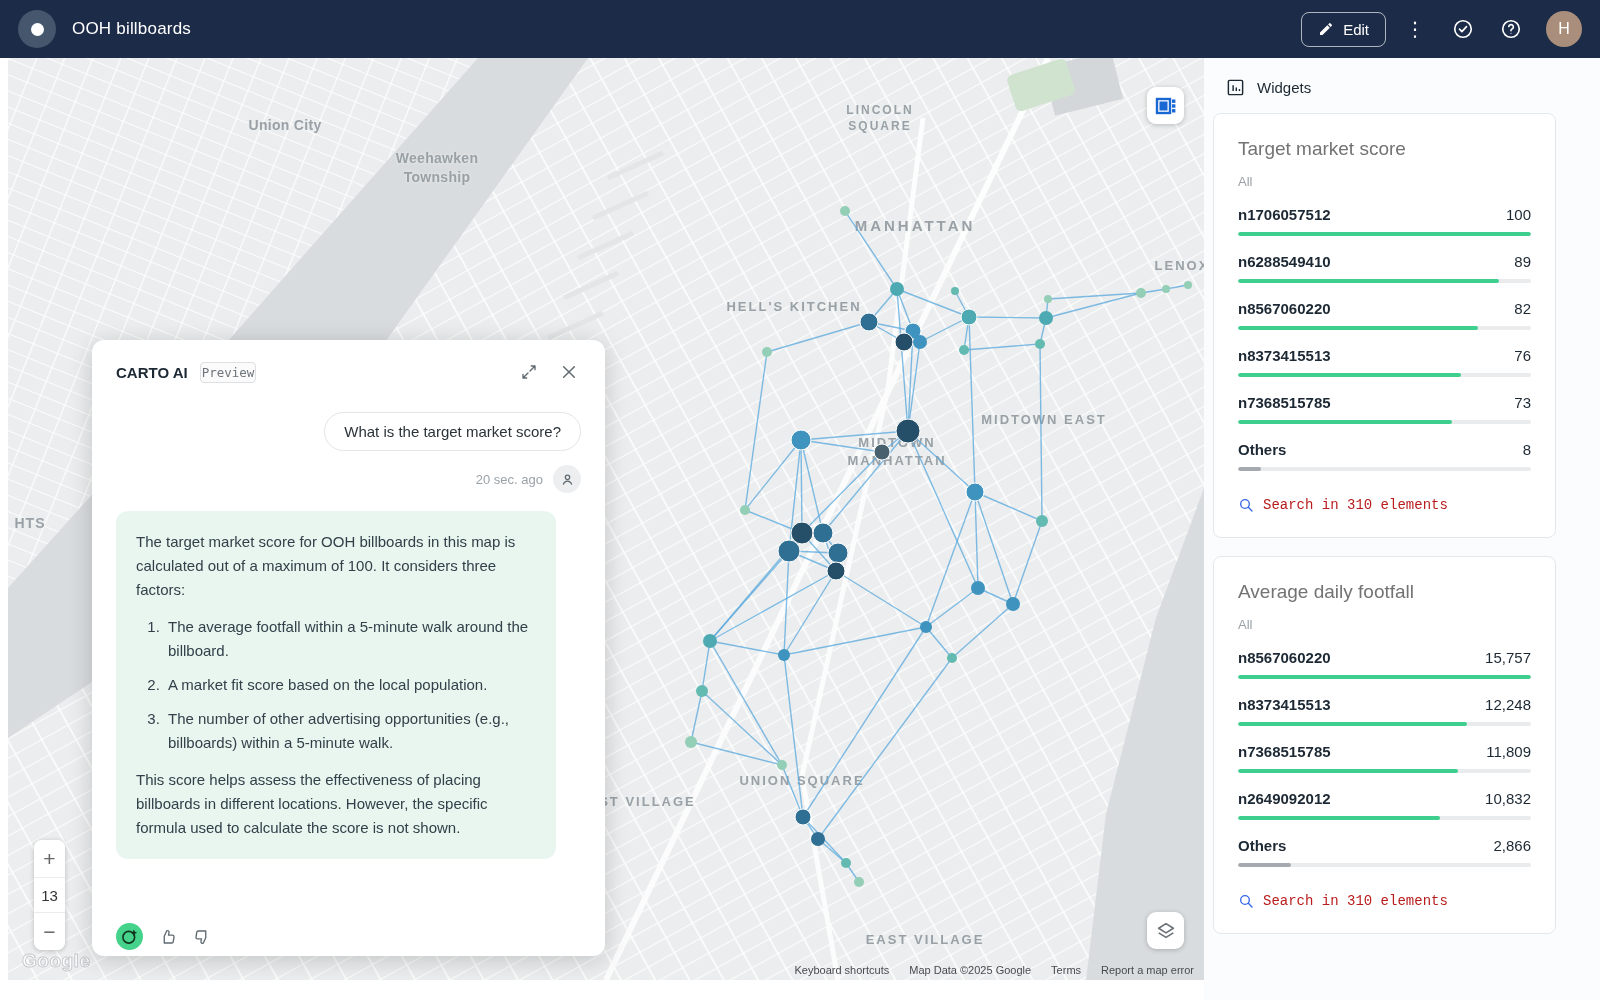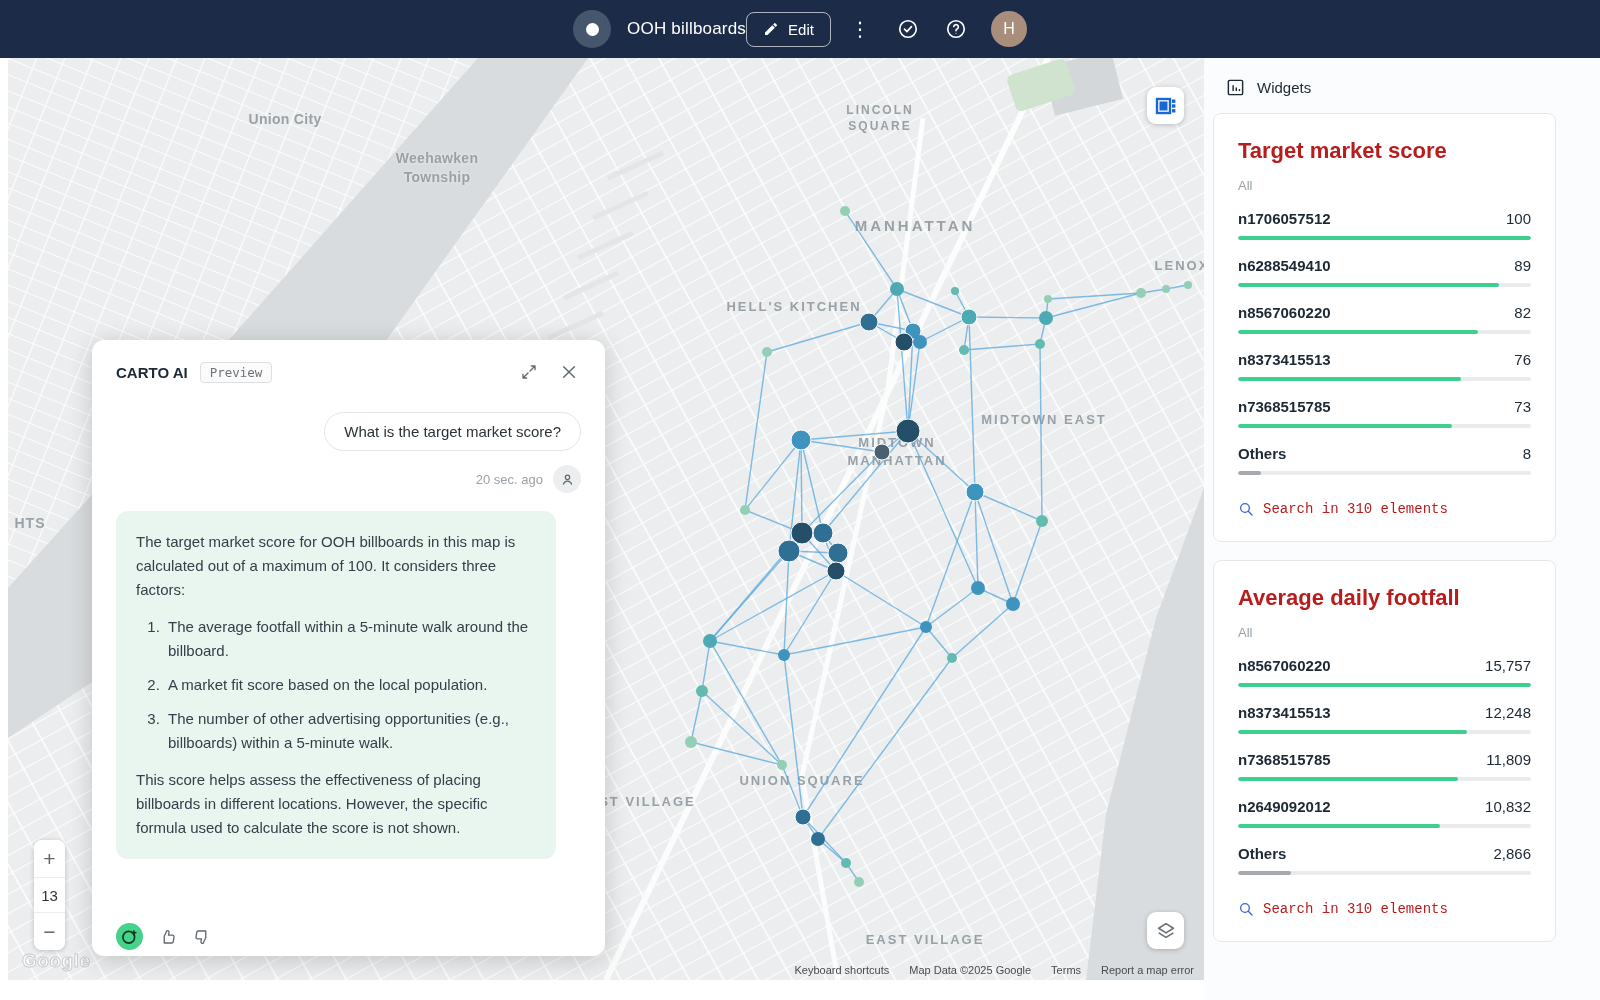--- a/index.html
+++ b/index.html
@@ -1,20 +1,20 @@
 <!DOCTYPE html>
 <html><head>
 <meta charset="utf-8">
 <style>
   *{box-sizing:border-box;margin:0;padding:0}
   html,body{width:1600px;height:1000px;overflow:hidden;background:#fff;
     font-family:"Liberation Sans",sans-serif;-webkit-font-smoothing:antialiased}
   
   .navbar{height:58px;background:#1c2c48;display:flex;align-items:center;
-    justify-content:center;padding:0 18px}
+    justify-content:space-between;padding:0 18px}
   .nav-left{display:flex;align-items:center;gap:16px}
   .logo-circle{width:38px;height:38px;border-radius:50%;background:#46566d;
     display:flex;align-items:center;justify-content:center}
   .logo-dot{width:13px;height:13px;border-radius:50%;background:#fff}
   .nav-title{color:#fff;font-size:17px;font-weight:500;letter-spacing:.2px}
   .nav-right{display:flex;align-items:center;gap:10px}
   .edit-btn{display:flex;align-items:center;gap:9px;color:#fff;background:transparent;
     border:1px solid rgba(255,255,255,.65);border-radius:8px;padding:8px 16px;
     font-size:15px;font-family:inherit;cursor:pointer}
   .icon-btn{background:none;border:none;color:#fff;width:38px;height:38px;
@@ -49,21 +49,21 @@
   .attribution{position:absolute;right:10px;bottom:4px;display:flex;gap:20px;
     font-size:11px;color:#474c50;z-index:3}
   .attribution span{cursor:pointer}
   
   .chat{position:absolute;left:84px;top:282px;width:513px;height:616px;background:#fff;
     border-radius:12px;box-shadow:0 4px 24px rgba(0,0,0,.18);z-index:6;
     display:flex;flex-direction:column}
   .chat-header{display:flex;align-items:center;gap:12px;padding:18px 22px 10px 24px}
   .chat-title{font-size:15px;font-weight:700;color:#1c2833}
   .chat-badge{font-family:"DejaVu Sans Mono",monospace;font-size:12.5px;color:#6d747a;
-    border:1px solid #dddfe1;border-radius:4px;background:#fbfbfb;padding:2px 9px}
+    border:1px solid #dddfe1;border-radius:4px;background:#fbfbfb;padding:2px 1px}
   .chat-header .spacer{flex:1}
   .chat-icon-btn{background:none;border:none;color:#5f6a70;width:28px;height:28px;
     display:flex;align-items:center;justify-content:center;cursor:pointer}
   .chat-body{flex:1;padding:16px 24px 0;overflow:hidden}
   .bubble-user-row{display:flex;justify-content:flex-end}
   .bubble-user{border:1px solid #e3e5e7;border-radius:22px;padding:10px 19px;
     font-size:15px;color:#2b3338;background:#fff}
   .meta-row{display:flex;justify-content:flex-end;align-items:center;gap:10px;
     margin-top:14px;font-size:13px;color:#9aa2a8}
   .meta-avatar{width:28px;height:28px;border-radius:50%;background:#eceef0;
@@ -83,21 +83,21 @@
     height:38px;font-family:inherit;color:#33404a}
   .chat-input::placeholder{color:#a7adb3}
   .send-btn{width:36px;height:36px;border:none;border-radius:8px;background:#e7e9eb;
     color:#9aa2a8;font-size:18px;cursor:pointer}
   
   .sidebar{width:396px;background:#fbfcfd;height:942px;overflow:hidden}
   .sb-header{display:flex;align-items:center;gap:12px;padding:20px 24px 16px 22px;
     font-size:15px;font-weight:500;color:#1c2833}
   .card{background:#fff;border:1px solid #e5e8ea;border-radius:8px;
     margin:0 44px 18px 9px;padding:24px}
-  .card-title{font-size:22px;color:#b91c1c;font-weight:700}
+  .card-title{font-size:19px;color:#737373;font-weight:400}
   .card-sub{font-size:13px;color:#9aa2a8;margin-top:14px}
   .wrow{margin-top:17px}
   .wrow-top{display:flex;justify-content:space-between;align-items:baseline}
   .wrow-label{font-size:15px;font-weight:700;color:#1c2833}
   .wrow-value{font-size:15px;color:#1c2833}
   .wbar{height:4px;border-radius:2px;background:#e9ebed;margin-top:9px;overflow:hidden}
   .wbar-fill{height:100%;border-radius:2px}
   .search-link{display:flex;align-items:flex-end;gap:9px;margin-top:26px;
     background:none;border:none;color:#b91c1c;font-size:14px;cursor:pointer;
     font-family:Liberation Mono, monospace;padding:0}
@@ -183,21 +183,21 @@
           <line x1="570" y1="200" x2="625" y2="175"></line>
           <line x1="556" y1="240" x2="610" y2="215"></line>
           <line x1="540" y1="280" x2="595" y2="255"></line>
         </g>
         <path d="M1196,430 L1148,560 L1098,756 L1078,922 L1196,922 Z" fill="#d9dcde"></path>
         <rect x="1040" y="0" width="70" height="50" fill="#d4d7d9" transform="rotate(-14 1075 25)"></rect>
         <rect x="1002" y="8" width="62" height="38" rx="6" fill="#cfe3cf" transform="rotate(-18 1033 27)"></rect>
       </svg>
 
       <div id="map-labels">
-          <div class="map-label" style="left: 277px; top: 61px; font-size: 14px; letter-spacing: 0.3px; text-align: center;">
+          <div class="map-label" style="left: 277px; top: 67px; font-size: 14px; letter-spacing: 0.3px; text-align: center;">
             <div>Union City</div>
           </div>
           <div class="map-label" style="left: 429px; top: 110px; font-size: 14px; letter-spacing: 0.3px;">
             <div>Weehawken</div>
             <div>Township</div>
           </div>
           <div class="map-label" style="left: 872px; top: 60px; font-size: 12px; letter-spacing: 2px;">
             <div>LINCOLN</div>
             <div>SQUARE</div>
           </div>

